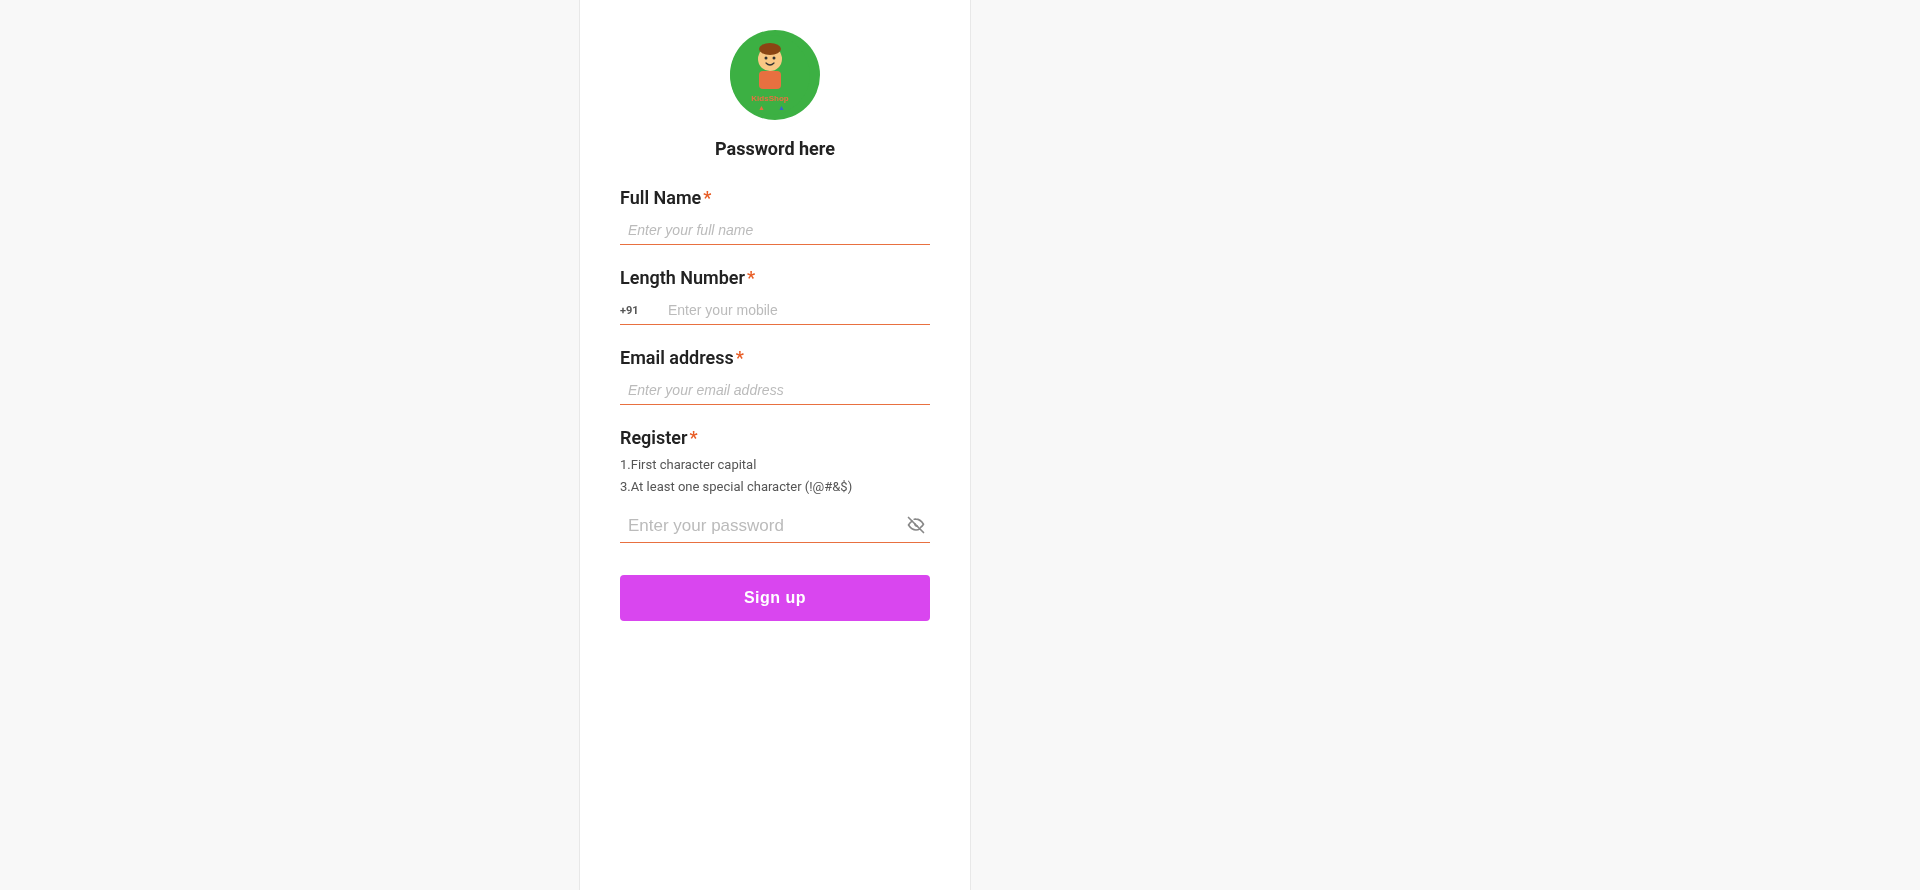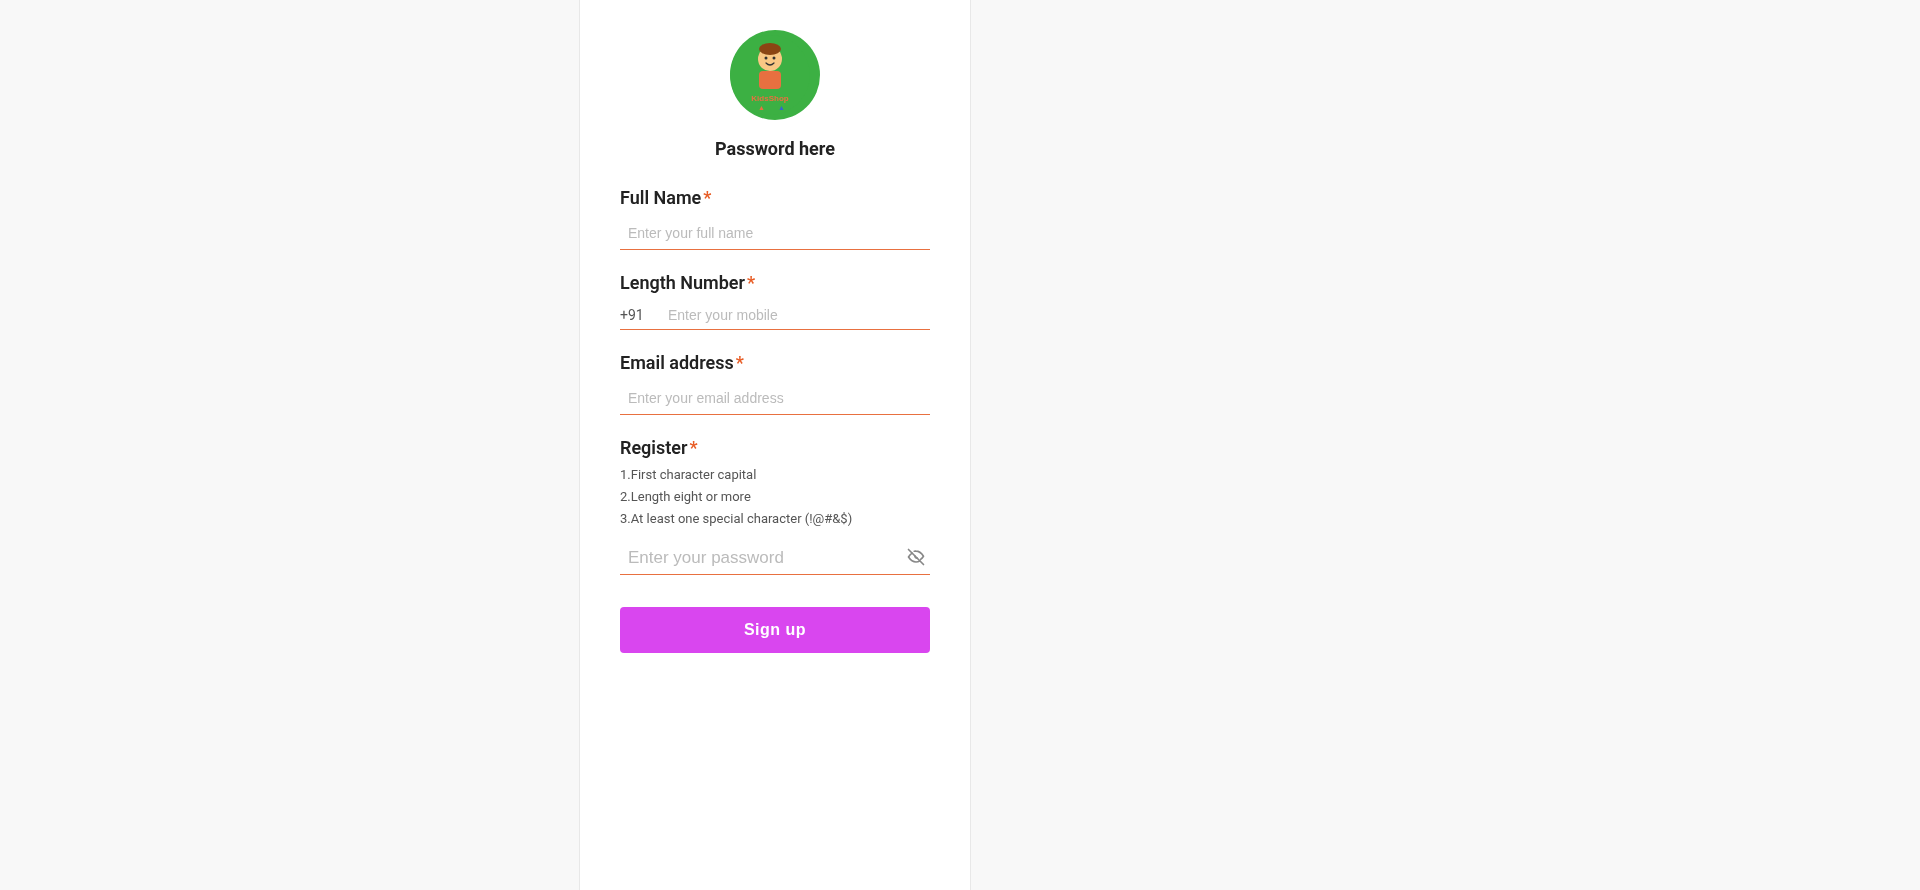--- a/index.html
+++ b/index.html
@@ -100,44 +100,45 @@
     .required-star {
       color: #e85d26;
       margin-left: 2px;
     }
 
     .form-input {
       width: 100%;
       border: none;
       border-bottom: 1.5px solid #e87040;
       outline: none;
-      font-size: 18px;
+      font-size: 14px;
       color: #ef4444;
       padding: 8px 0 6px 8px;
       background: transparent;
+      font-style: italic;
     }
 
     .form-input::placeholder {
       color: #bbb;
       font-size: 14px;
     }
 
     .mobile-row {
       display: flex;
       align-items: center;
       border-bottom: 1.5px solid #e87040;
       width: 100%;
     }
 
     .country-code {
-      font-size: 14px;
+      font-size: 11px;
       color: #555;
       padding: 8px 8px 6px 0;
       white-space: nowrap;
-      font-weight: 400;
+      font-weight: 700;
       min-width: 40px;
     }
 
     .mobile-input {
       flex: 1;
       border: none;
       outline: none;
       font-size: 14px;
       color: #a16207;
       padding: 8px 0 6px 8px;
@@ -266,21 +267,20 @@
         <input type="email" class="form-input" placeholder="Enter your email address" style="">
       </div>
 
       
       <div class="form-group">
         <label class="form-label">
           <span>Register</span><span class="required-star">*</span>
         </label>
         <div class="password-rules">
           <div class="password-rule">1.First character capital</div>
-          <div class="password-rule">2.Length eight or more</div>
           <div class="password-rule">3.At least one special character (!@#&amp;$)</div>
         </div>
         <div class="password-input-row">
           <input type="password" class="password-input" placeholder="Enter your password" style="">
           <span class="eye-icon">
             <svg width="20" height="20" viewBox="0 0 24 24" fill="none" xmlns="http://www.w3.org/2000/svg">
               <path d="M3 3l18 18" stroke="#888" stroke-width="2" stroke-linecap="round"></path>
               <path d="M10.58 10.58A3 3 0 0013.42 13.42M7.362 7.362C5.68 8.44 4.28 9.9 3 12c2.667 4 5.333 6 9 6a9.1 9.1 0 004.638-1.362M9.9 5.1A9.1 9.1 0 0112 5c3.667 0 6.333 2 9 6-1.07 1.6-2.22 2.91-3.463 3.837" stroke="#888" stroke-width="2" stroke-linecap="round" stroke-linejoin="round"></path>
             </svg>
           </span>

